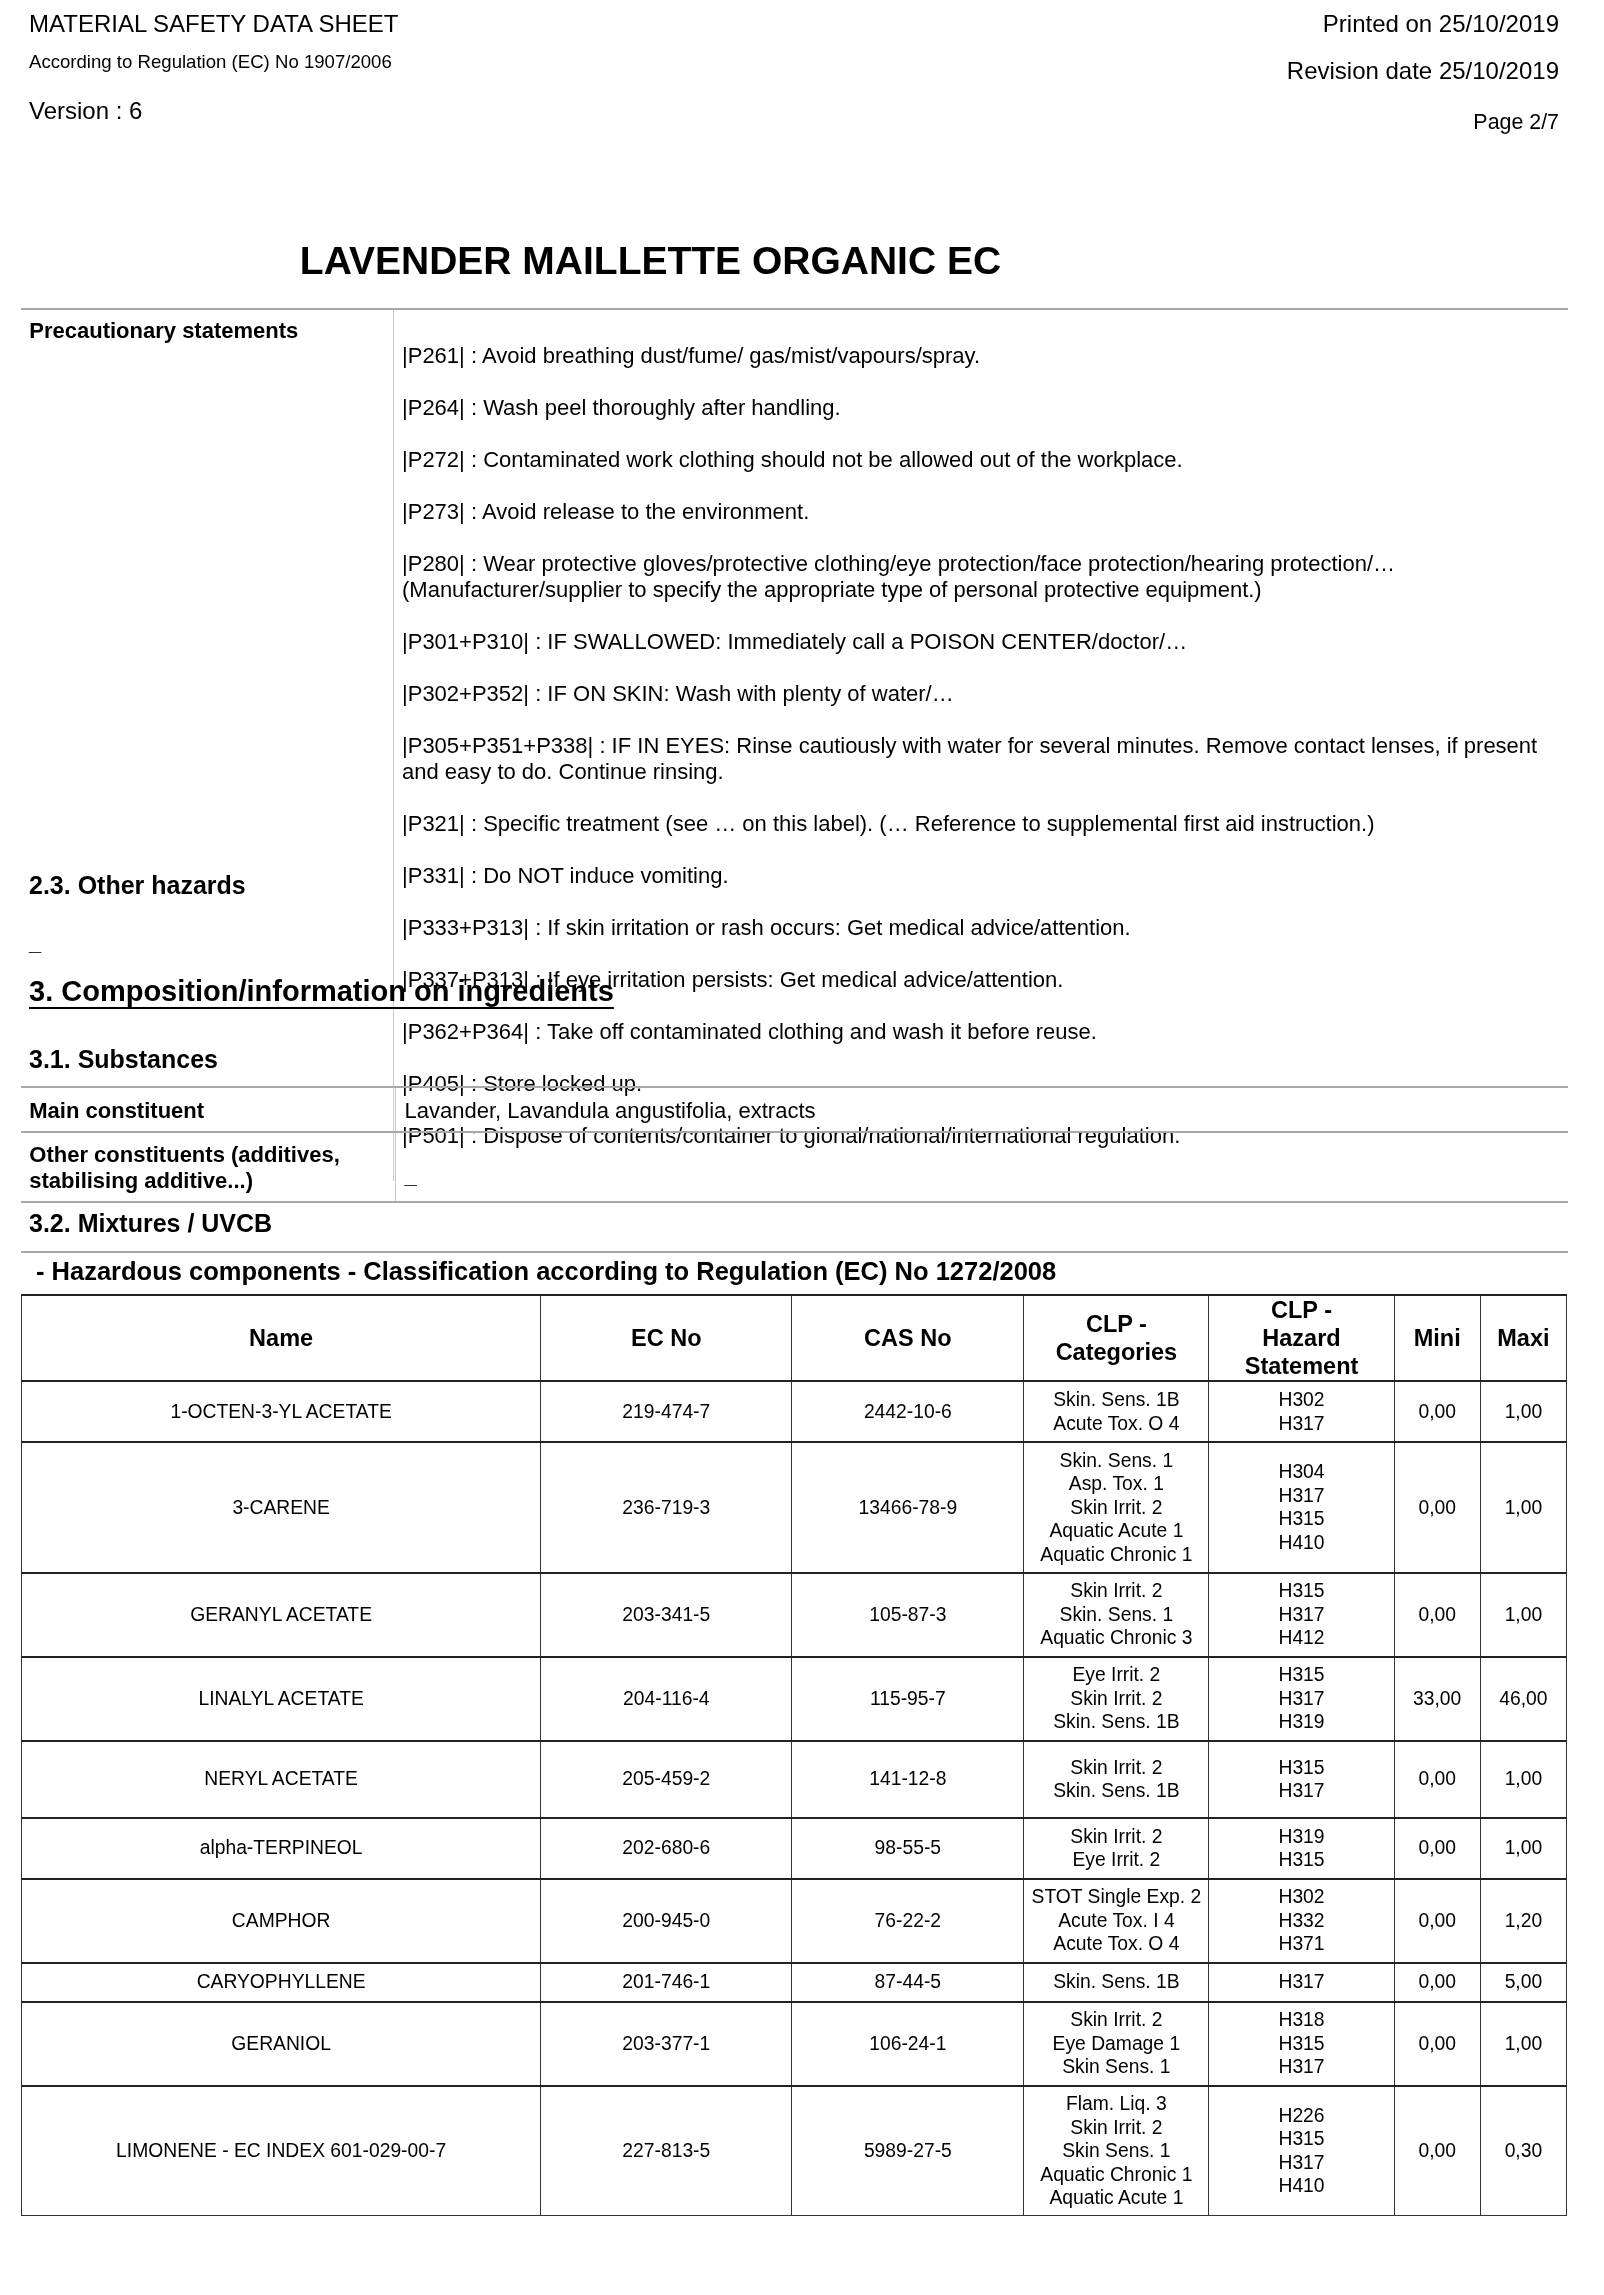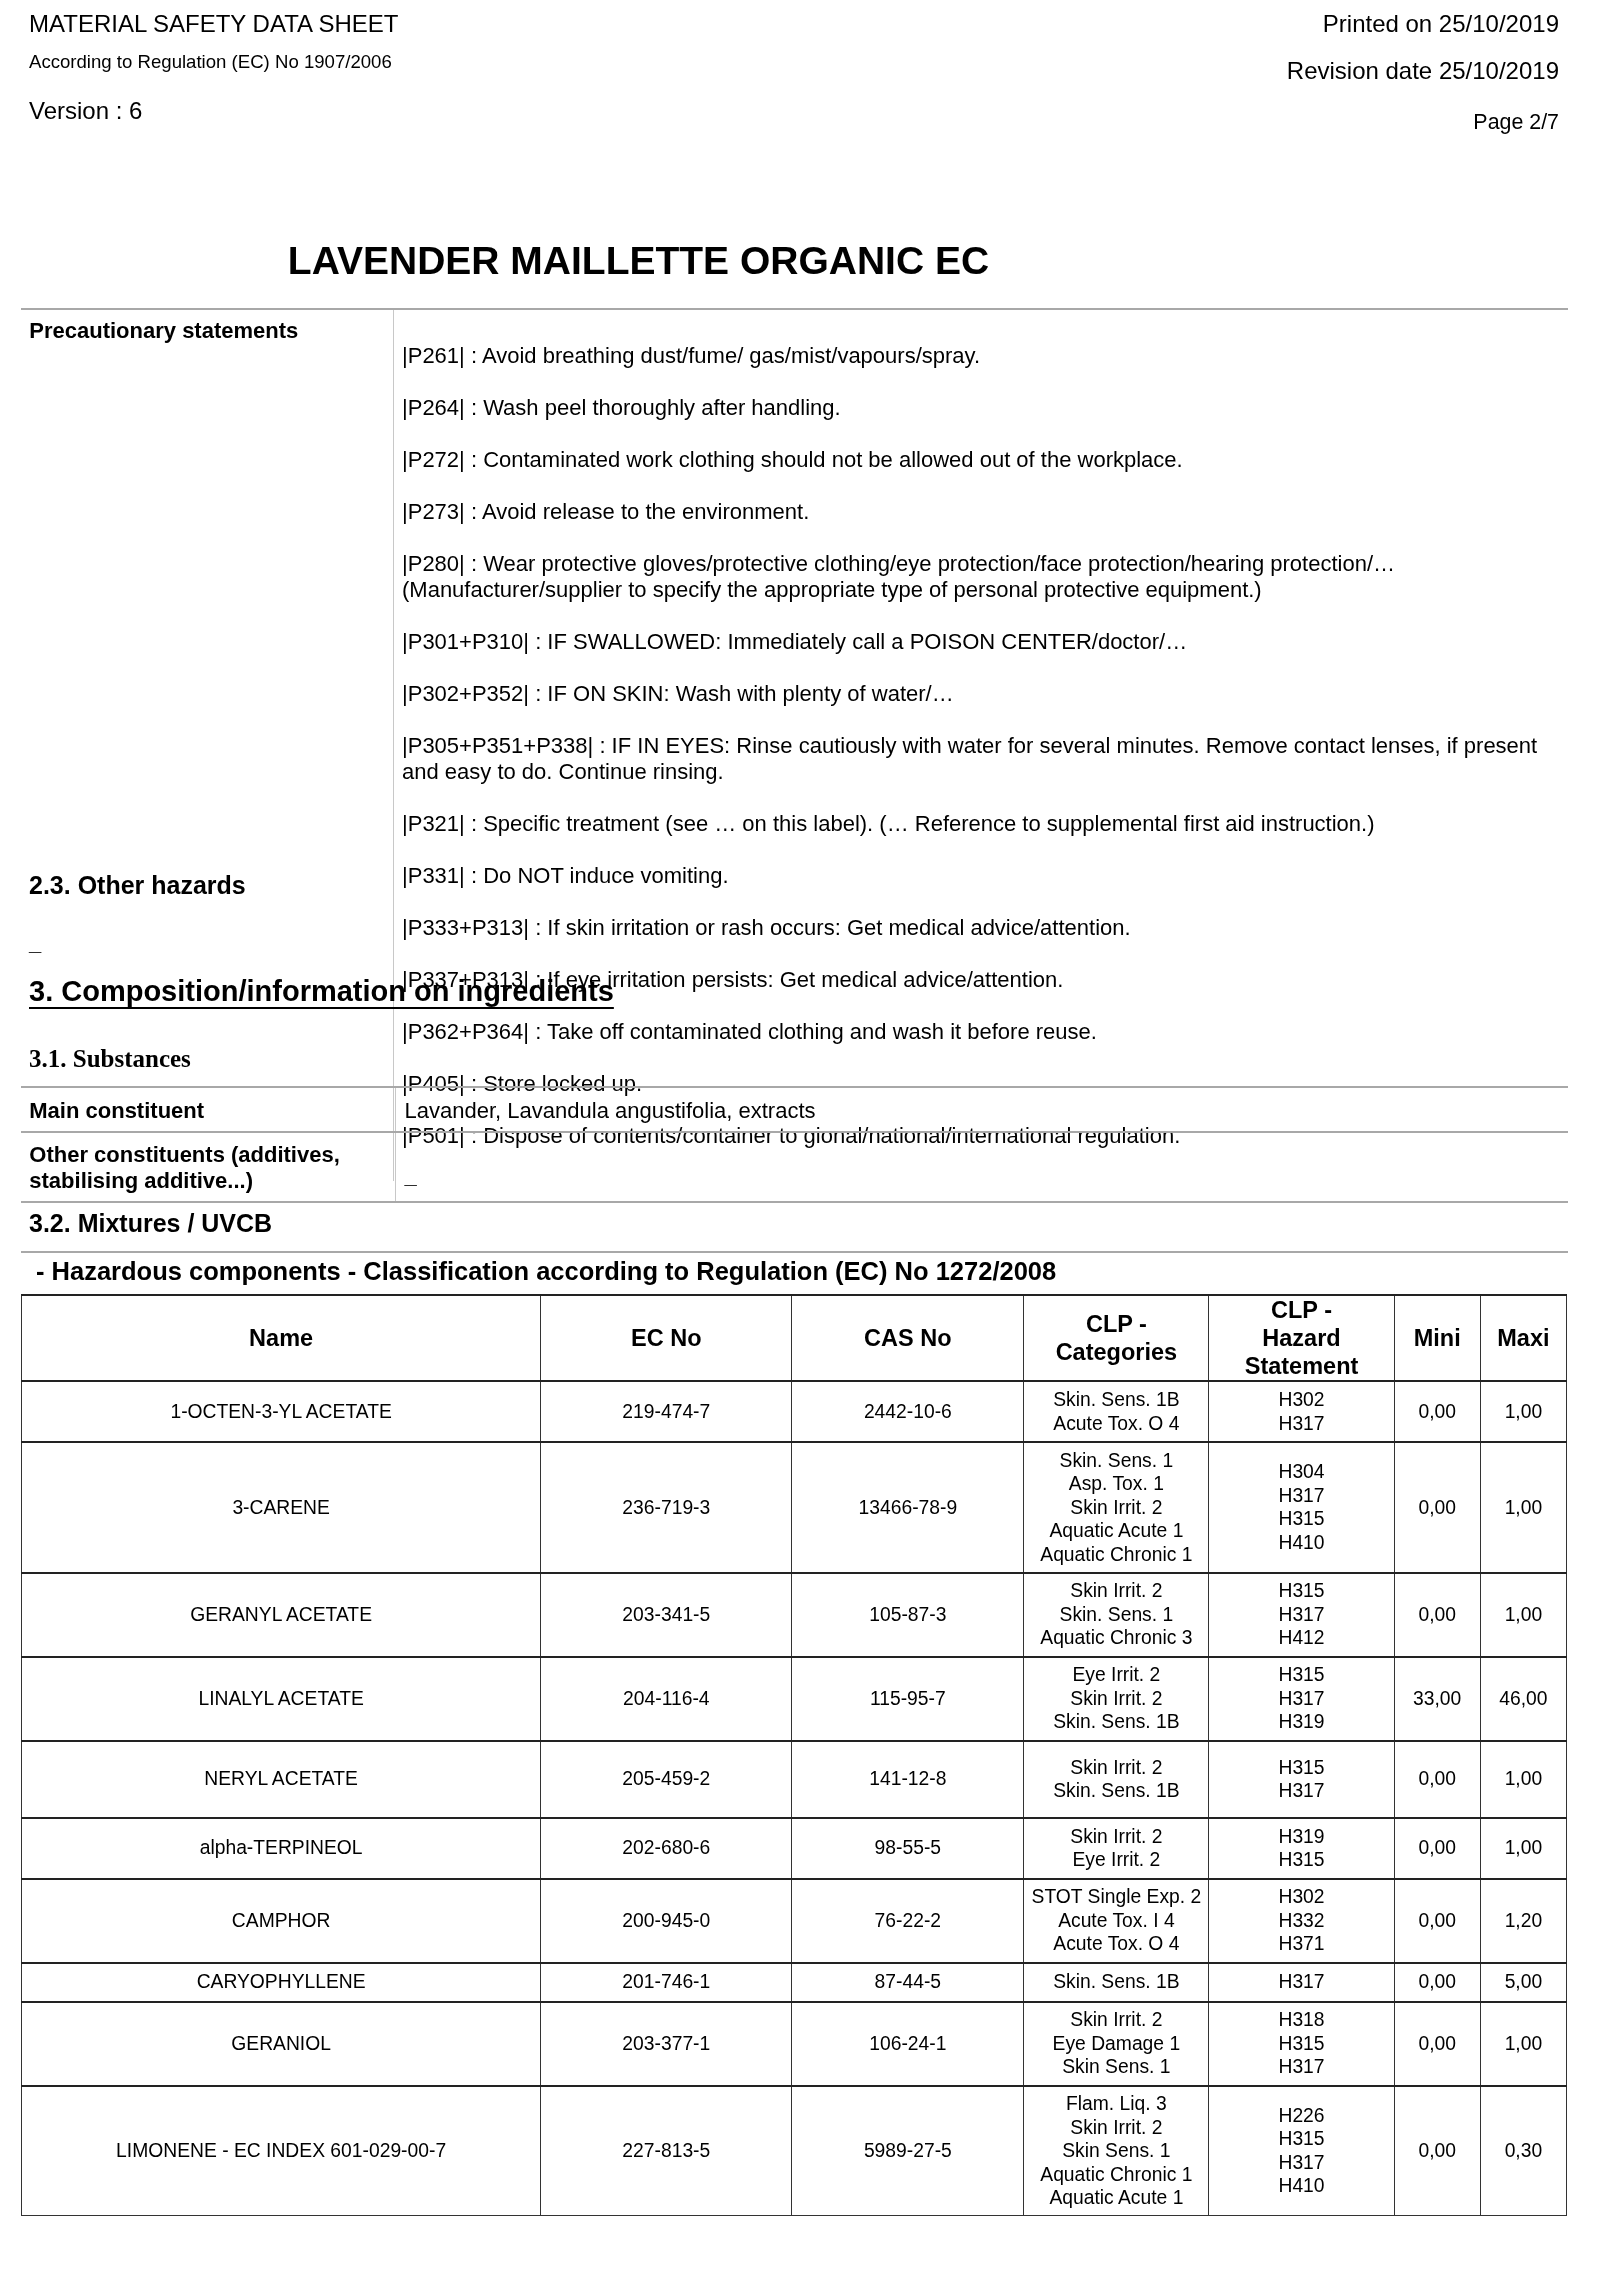--- a/index.html
+++ b/index.html
@@ -5,21 +5,21 @@
   html, body { margin:0; padding:0; background:#fff; }
   body { width:1604px; height:2295px; position:relative; overflow:hidden;
          font-family:"Liberation Sans", sans-serif; color:#000; }
   .abs { position:absolute; white-space:nowrap; }
   .hdr-l1 { left:29px; top:9.7px; font-size:24px; }
   .hdr-l2 { left:29px; top:51px; font-size:18.6px; }
   .hdr-l3 { left:29px; top:97px; font-size:24px; }
   .hdr-r1 { right:45px; top:9.7px; font-size:24px; }
   .hdr-r2 { right:45px; top:57px; font-size:24px; }
   .hdr-r3 { right:45px; top:110px; font-size:21.4px; }
-  .doc-title { left:4px; width:1269px; text-align:center; top:239px; font-size:39px; font-weight:bold; }
+  .doc-title { left:16px; width:1269px; text-align:center; top:239px; font-size:39px; font-weight:bold; }
 
   .kv { position:absolute; left:21px; width:1547px; border-collapse:collapse; }
   .kv td { vertical-align:top; font-size:22px; line-height:26px; padding:0; }
   .kv td.k { width:366px; font-weight:bold; padding:8.3px 0 5.5px 8.3px; border-right:1.4px solid #c8c8c8; }
   .kv td.v { padding:7px 0 5.5px 8.3px; white-space:pre-line; }
   .kv tr { border-top:2.1px solid #a8a8a8; }
   .kv tr.last { border-bottom:2.1px solid #a8a8a8; }
 
   .section-h { font-size:25px; font-weight:bold; }
   .section-main { font-size:29px; font-weight:bold; text-decoration:underline; text-decoration-thickness:2.1px; text-underline-offset:5.5px; }
@@ -69,21 +69,21 @@
       <div>|P501| : Dispose of contents/container to gional/national/international regulation.</div>
     </td>
   </tr>
 </tbody>
   </table>
 
 <div class="abs section-h" style="left:29px;top:871px;">2.3. Other hazards</div>
 <div class="abs dash" style="left:29px;top:930px;">_</div>
 
 <div class="abs section-main" style="left:29px;top:975px;">3. Composition/information on ingredients</div>
-<div class="abs section-h" style="left:29px;top:1045px;font-family:Liberation Serif, serif;">3.1. Substances</div>
+<div class="abs section-h" style="left:29px;top:1045px;">3.1. Substances</div>
 
 <table class="kv" style="top:1086px;">
   <tbody>
       <tr>
     <td class="k" style="padding-top:9.7px;padding-bottom:7px;">Main constituent</td>
     <td class="v" style="padding-top:9.7px;">Lavander, Lavandula angustifolia, extracts</td>
   </tr>
   <tr class="last">
     <td class="k" style="white-space:normal;width:324px;padding-right:41px;padding-top:9.7px;padding-bottom:7px;">Other constituents (additives, stabilising additive...)</td>
     <td class="v" style="padding-top:30px;"><span class="dash">_</span></td>

